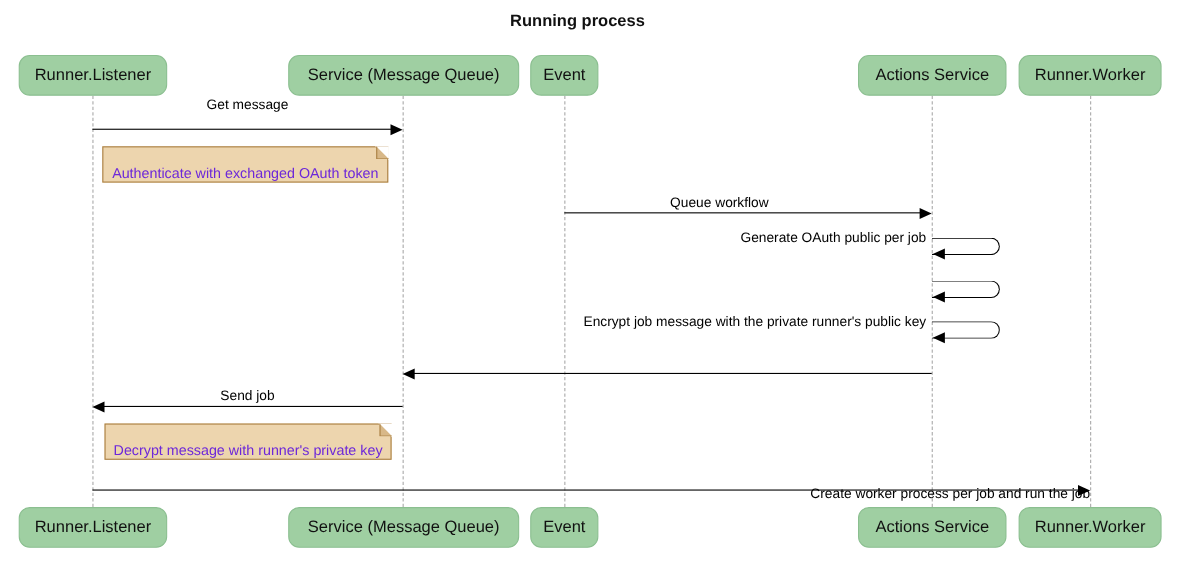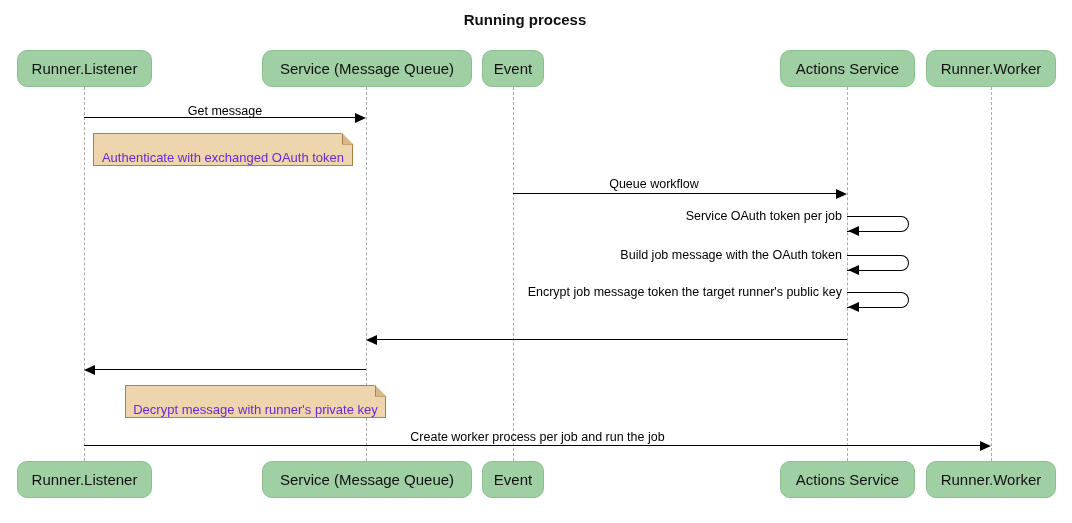--- a/index.html
+++ b/index.html
@@ -81,59 +81,59 @@
   <div class="actor" style="left:482px;top:50px;width:62px;">
       <span>Event</span>
     </div>
   <div class="actor" style="left:780px;top:50px;width:135px;">
       <span>Actions Service</span>
     </div>
   <div class="actor" style="left:926px;top:50px;width:130px;">
       <span>Runner.Worker</span>
     </div>
 
-  <div class="msg-label" style="left:84px;top:104px;width:282px;">Get message</div>
+  <div class="msg-label" style="left:84px;top:88px;width:282px;">Get message</div>
   <div class="msg-line" style="left:84px;top:117px;width:272px;"></div>
   <div class="ah r" style="left:355px;top:113px;"></div>
 
   <div class="note" style="left:93px;top:133px;width:260px;">
     <span class="fold-cut"></span>
     <span class="fold-flap"></span>
     <span>Authenticate with exchanged OAuth token</span>
   </div>
 
   <div class="msg-label" style="left:487px;top:177px;width:334px;">Queue workflow</div>
   <div class="msg-line" style="left:513px;top:193px;width:324px;"></div>
   <div class="ah r" style="left:836px;top:189px;"></div>
 
-  <div class="msg-label right" style="left:442px;top:209px;width:400px;">Service OAuth token per job</div>
+  <div class="msg-label right" style="left:442px;top:209px;width:400px;">Generate OAuth public per job</div>
   <div class="selfloop" style="left:847px;top:216px;width:62px;height:16px;"></div>
   <div class="ah l" style="left:848px;top:226px;"></div>
 
-  <div class="msg-label right" style="left:442px;top:248px;width:400px;">Build job message with the OAuth token</div>
   <div class="selfloop" style="left:847px;top:255px;width:62px;height:16px;"></div>
   <div class="ah l" style="left:848px;top:265px;"></div>
 
-  <div class="msg-label right" style="left:442px;top:285px;width:400px;">Encrypt job message token the target runner's public key</div>
+  <div class="msg-label right" style="left:442px;top:285px;width:400px;">Encrypt job message with the private runner's public key</div>
   <div class="selfloop" style="left:847px;top:292px;width:62px;height:16px;"></div>
   <div class="ah l" style="left:848px;top:302px;"></div>
 
   <div class="msg-line" style="left:376px;top:339px;width:471px;"></div>
   <div class="ah l" style="left:366px;top:335px;"></div>
 
+  <div class="msg-label" style="left:84px;top:353px;width:282px;">Send job</div>
   <div class="msg-line" style="left:94px;top:369px;width:272px;"></div>
   <div class="ah l" style="left:84px;top:365px;"></div>
 
-  <div class="note" style="left:95px;top:385px;width:261px;margin-left:30px;">
+  <div class="note" style="left:95px;top:385px;width:261px;">
     <span class="fold-cut"></span>
     <span class="fold-flap"></span>
     <span>Decrypt message with runner's private key</span>
   </div>
 
-  <div class="msg-label" style="left:84px;top:430px;width:907px;">Create worker process per job and run the job</div>
+  <div class="msg-label" style="left:84px;top:442px;width:907px;text-align:right;">Create worker process per job and run the job</div>
   <div class="msg-line" style="left:84px;top:445px;width:897px;"></div>
   <div class="ah r" style="left:980px;top:441px;"></div>
 
   <div class="actor" style="left:17px;top:461px;width:135px;">
       <span>Runner.Listener</span>
     </div>
   <div class="actor" style="left:262px;top:461px;width:210px;">
       <span>Service (Message Queue)</span>
     </div>
   <div class="actor" style="left:482px;top:461px;width:62px;">

